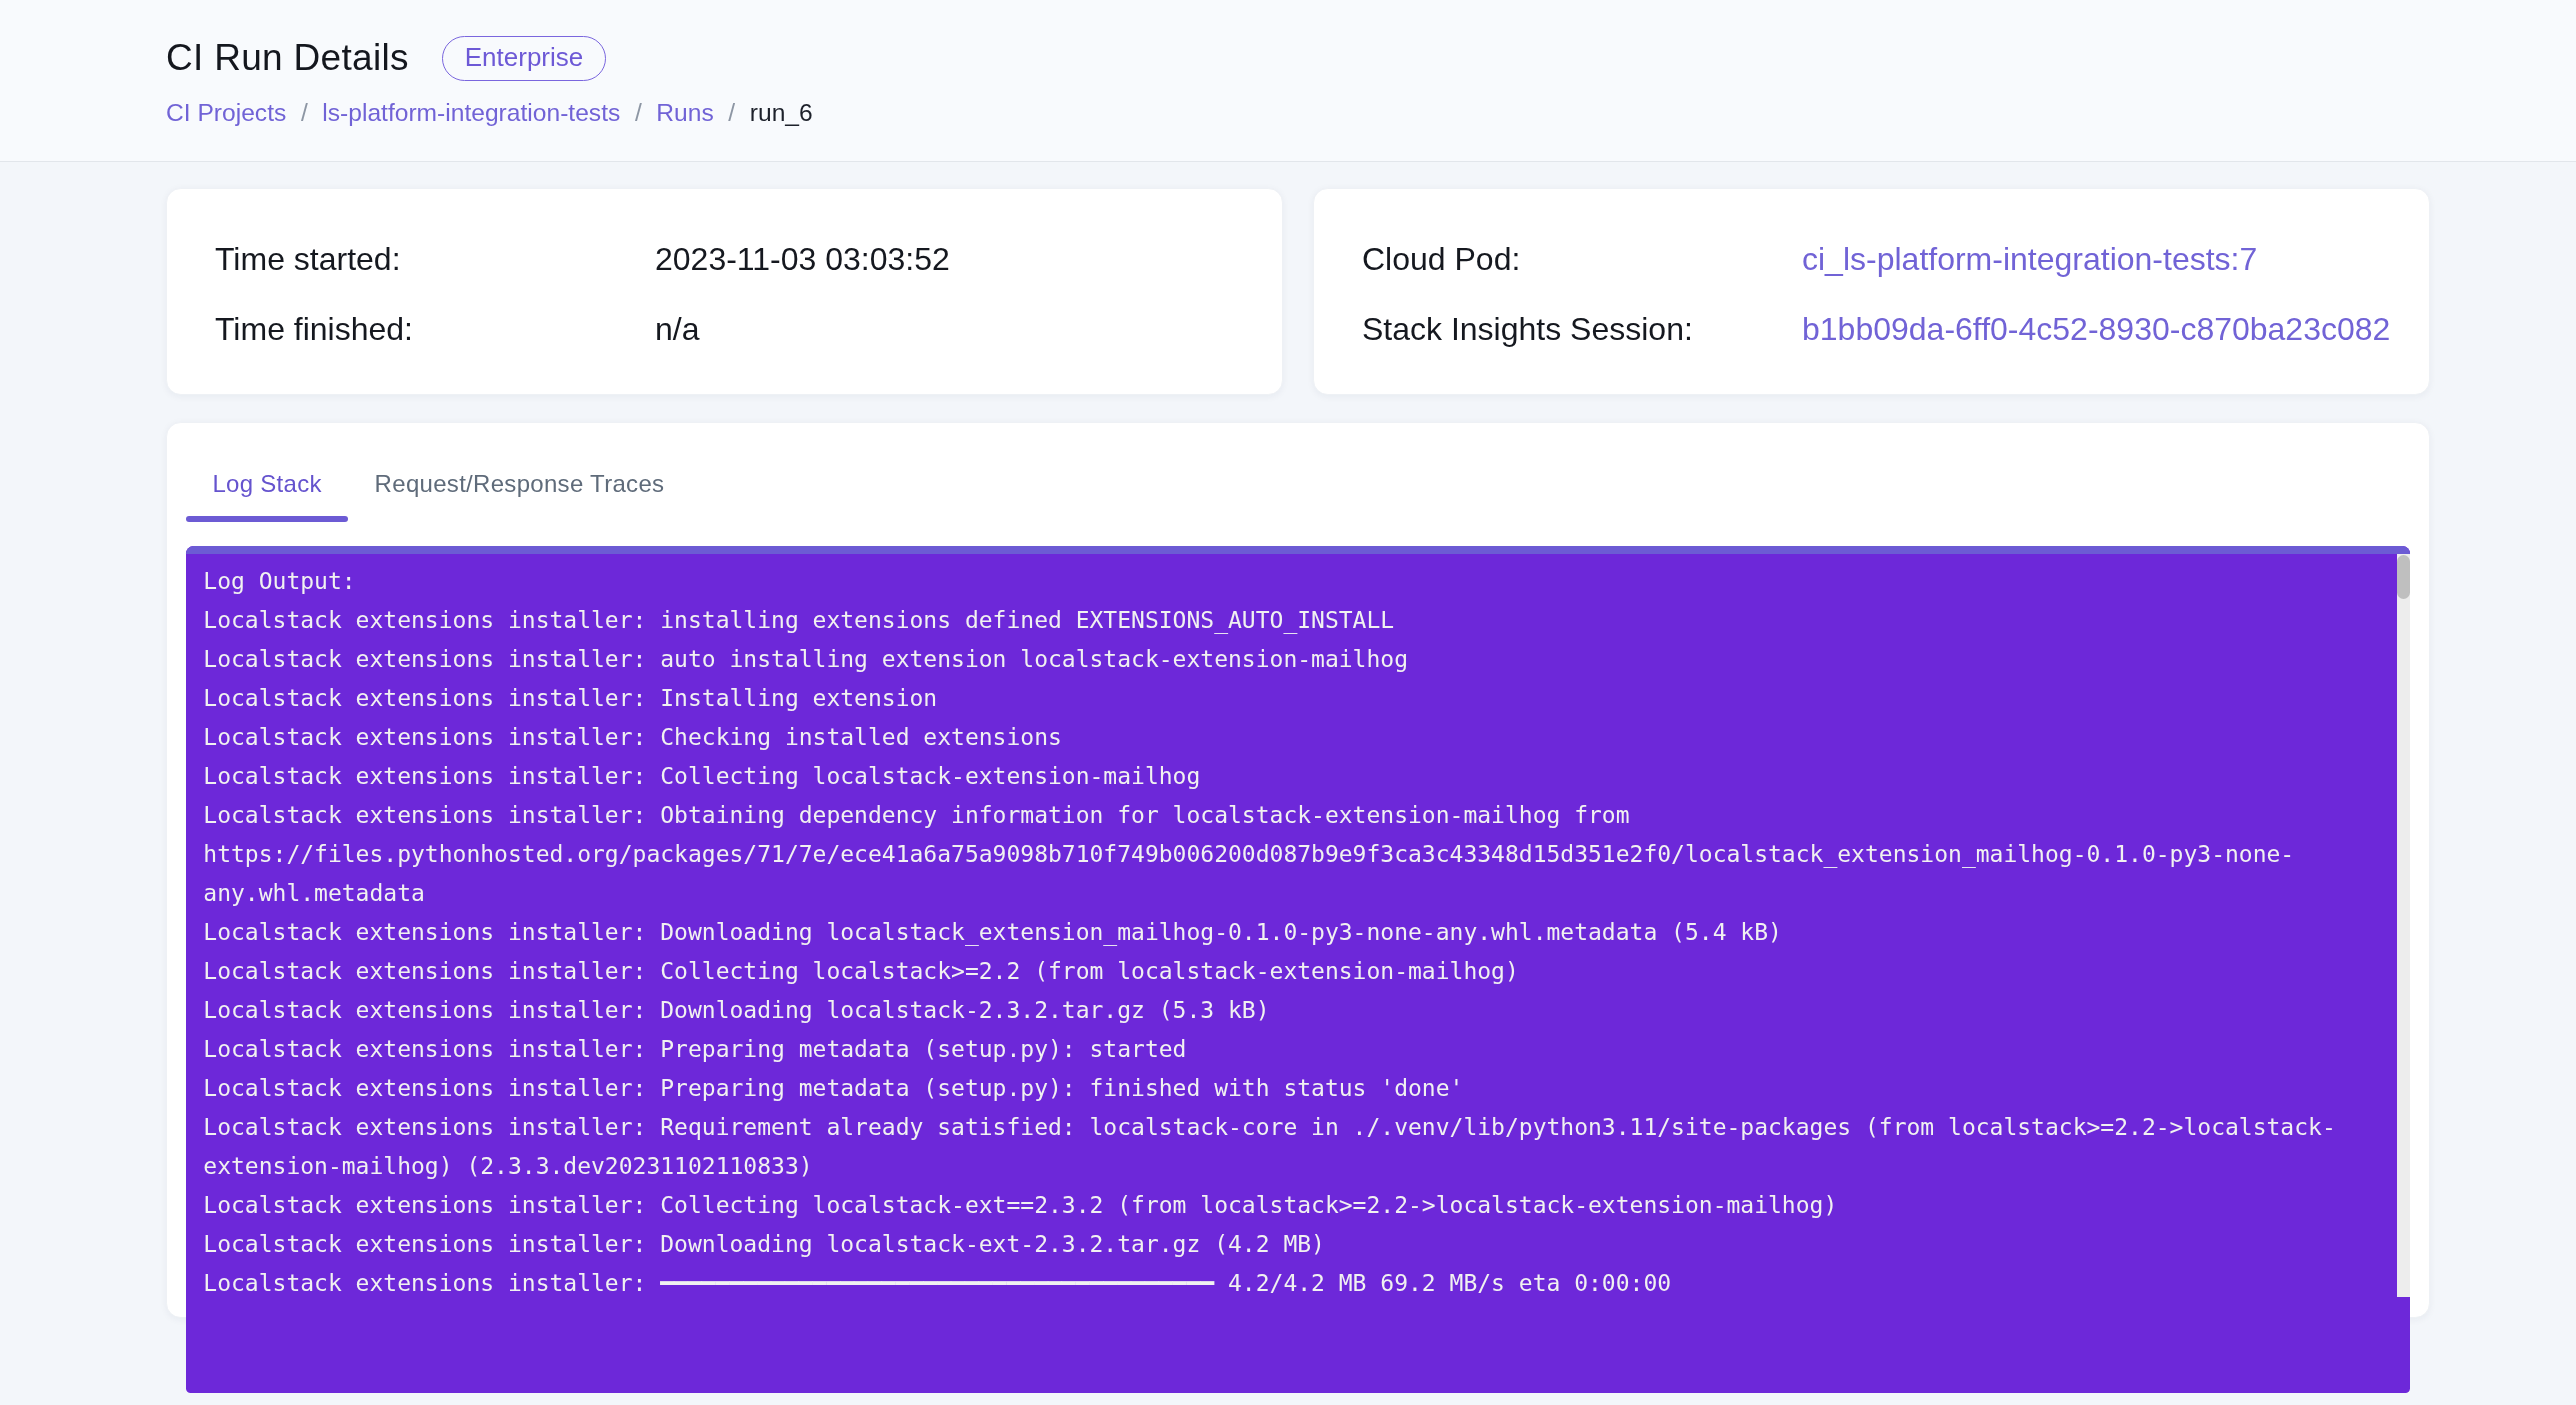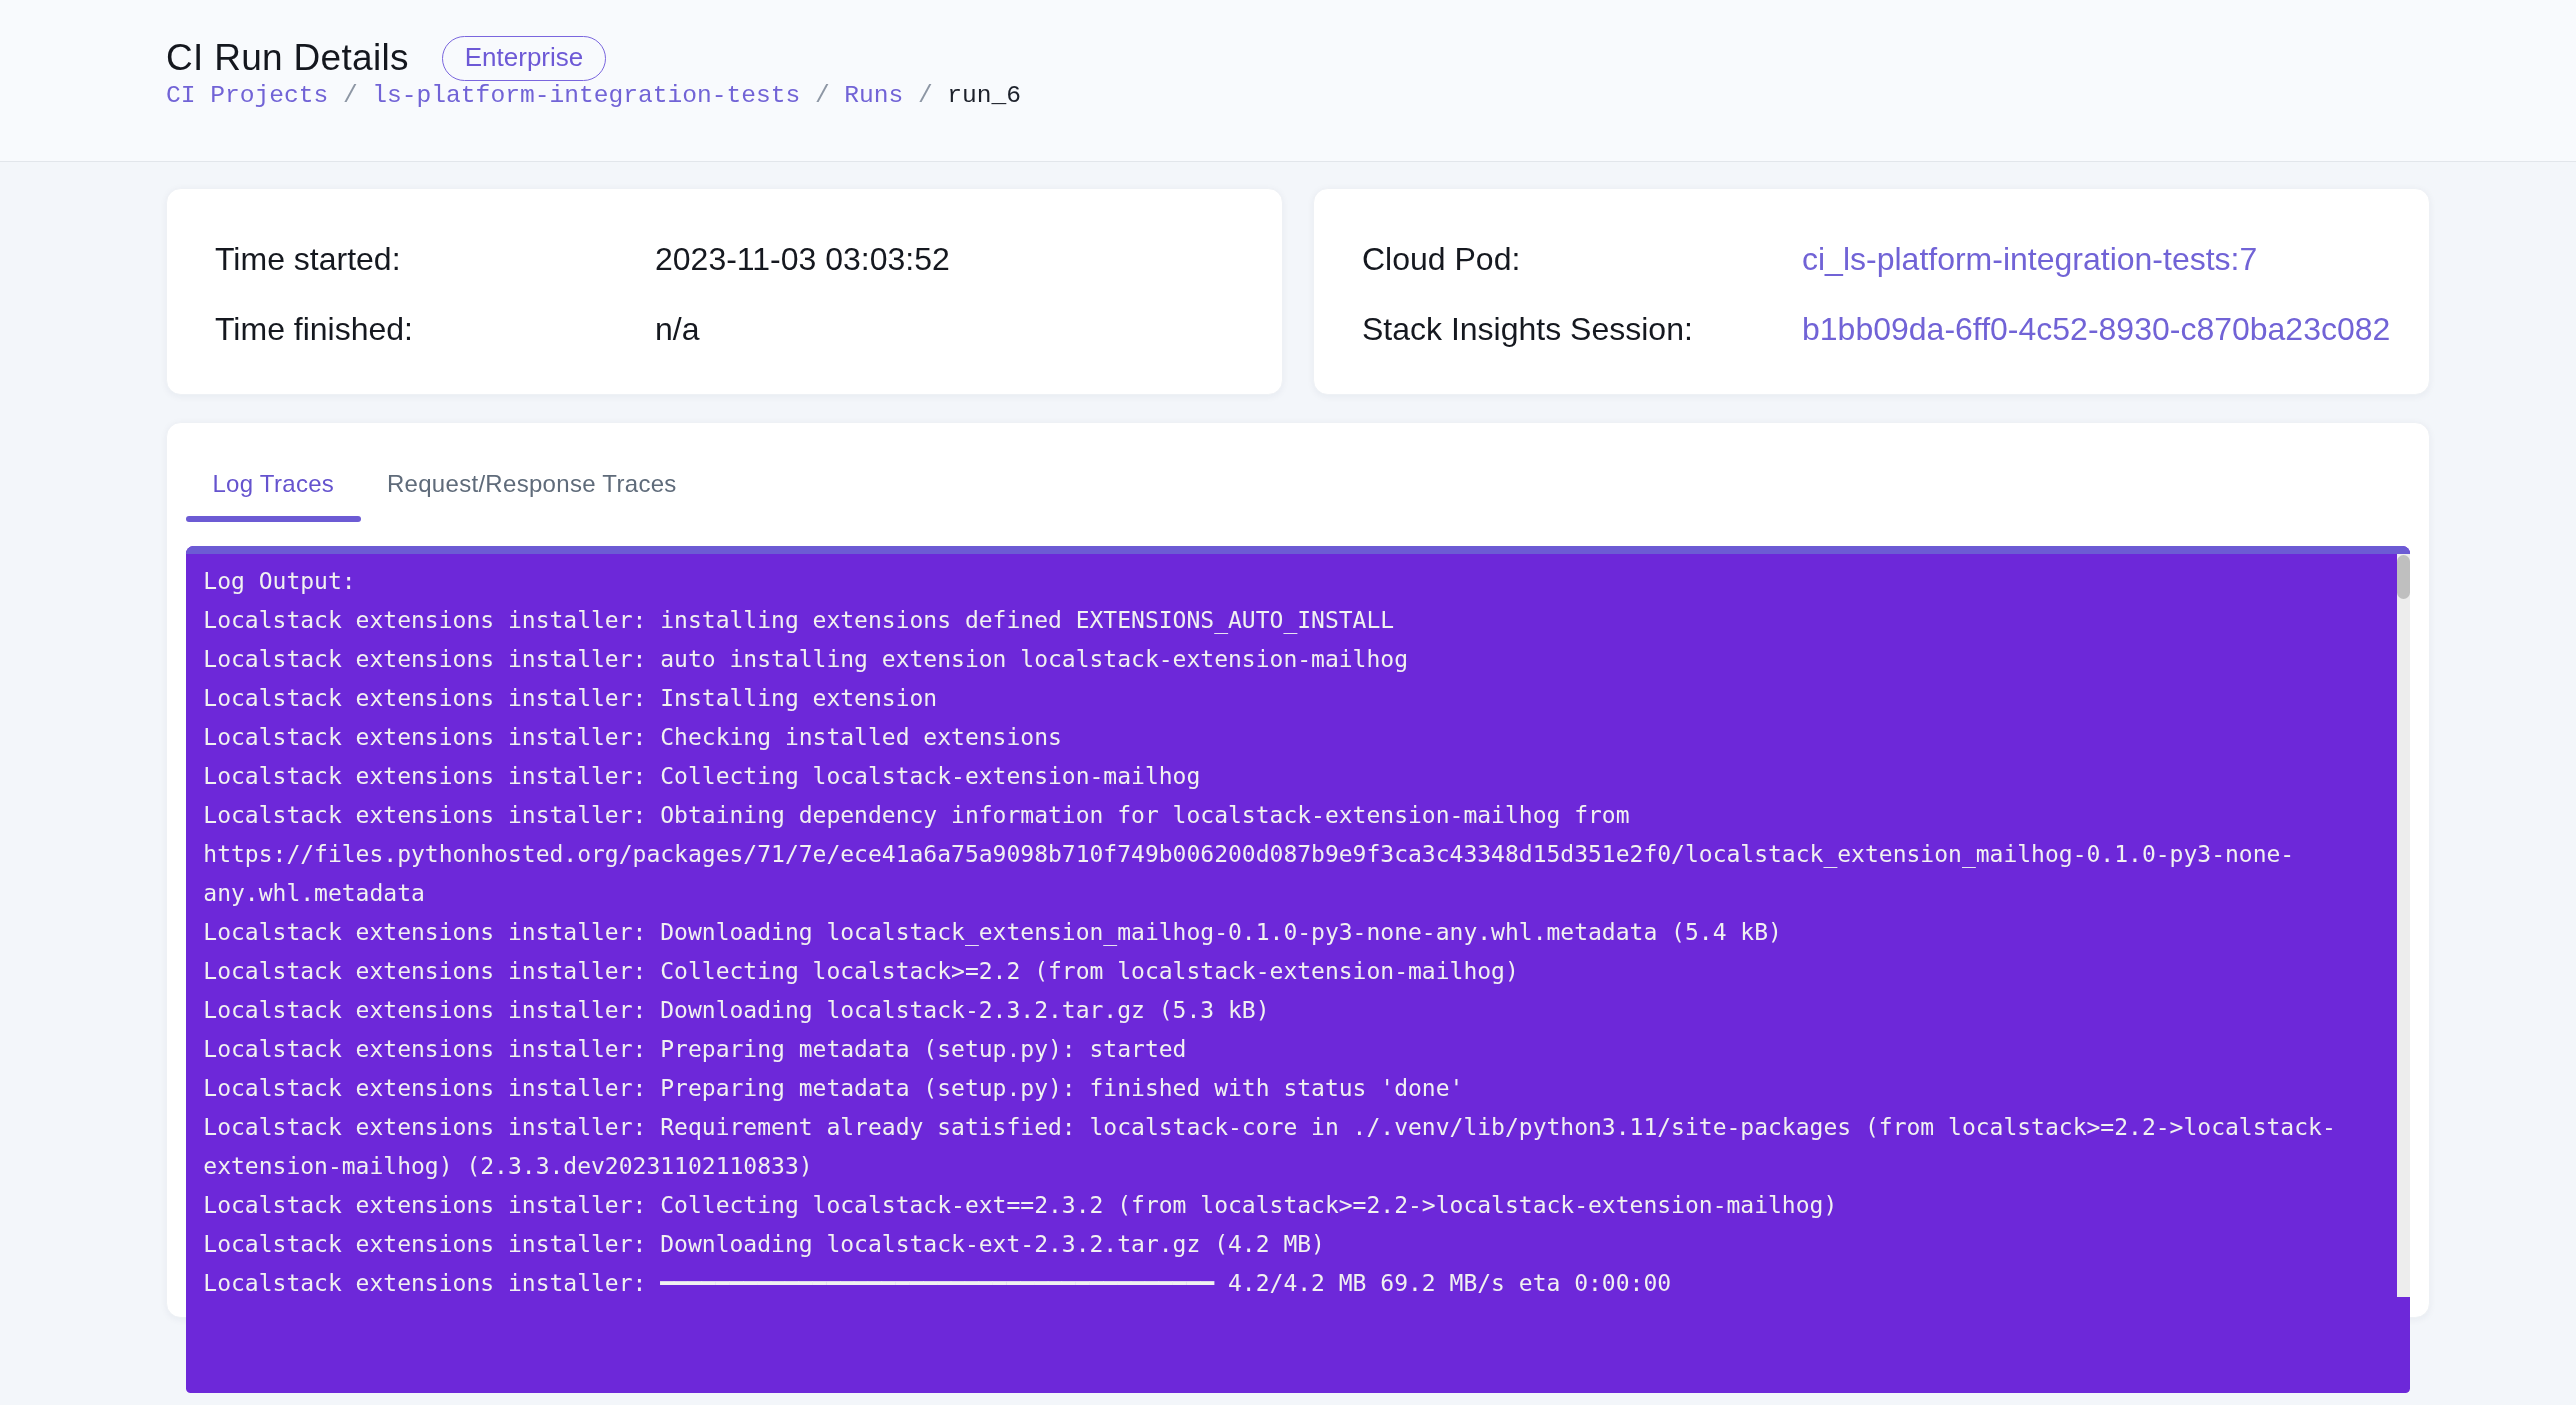--- a/index.html
+++ b/index.html
@@ -27,26 +27,25 @@
   .chip {
     font-size: 26px;
     color: #6d59d6;
     border: 1.8px solid #7a66de;
     border-radius: 911px;
     padding: 5.5px 22px 7.3px 22px;
     line-height: 1.15;
     background: transparent;
   }
   .breadcrumb {
-    margin-top: 1px;
+    margin-top: 18px;
     display: flex;
     align-items: center;
     gap: 14.6px;
     font-size: 24.6px;
-    font-family: Liberation Mono, monospace;
   }
   .breadcrumb a { color: #7163d6; text-decoration: none; cursor: pointer; }
   .breadcrumb .sep { color: #8d96a4; }
   .breadcrumb .current { color: #1d212b; }
   
   .main-area { padding: 26.4px 146px 0 166px; }
   .card {
     background: #ffffff;
     border: 0.9px solid #eef1f5;
     border-radius: 14.6px;
@@ -164,21 +163,21 @@
           <a class="info-value">b1bb09da-6ff0-4c52-8930-c870ba23c082</a>
         </div>
       </div>
 
     </section>
 
     <section class="card main-card">
 
       <div class="tabs">
         <div class="tab active">
-          <span>Log Traces</span>
+          <span>Log Stack</span>
           <span class="indicator"></span>
         </div>
         <div class="tab">
           <span>Request/Response Traces</span>
         </div>
       </div>
 
       <div class="terminal">
         <div class="terminal-topbar"></div>
         <div class="terminal-body">

